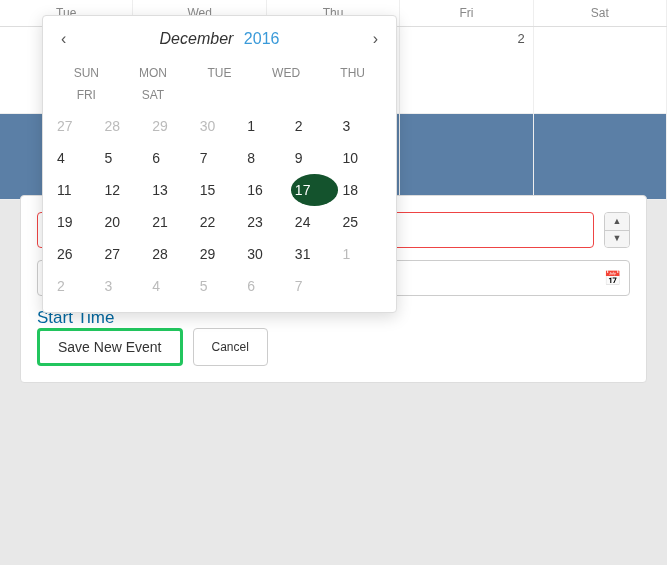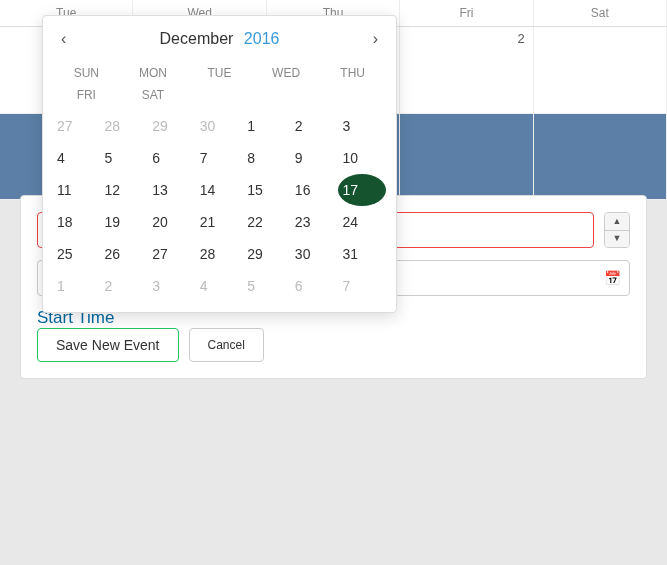--- a/index.html
+++ b/index.html
@@ -159,21 +159,21 @@
     }
 
     .btn-row {
       display: flex;
       gap: 10px;
     }
 
     .btn-save {
       padding: 8px 18px;
       background: #fff;
-      border: 1px solid #22c55e;
+      border: 3px solid #22c55e;
       border-radius: 4px;
       font-size: 14px;
       cursor: pointer;
       color: #333;
     }
 
     .btn-cancel {
       padding: 8px 18px;
       background: #fff;
       border: 1px solid #ccc;
@@ -210,20 +210,21 @@
       cursor: pointer;
       font-size: 16px;
       color: #555;
       padding: 4px 8px;
     }
 
     .dp-month {
       font-size: 16px;
       font-weight: 500;
       color: #333;
+      font-style: italic;
     }
 
     .dp-year {
       font-size: 16px;
       font-weight: 500;
       color: #3a9ad9;
       margin-left: 6px;
       text-align: right;
     }
 
@@ -354,21 +355,20 @@
       <div class="dp-day">4</div>
       <div class="dp-day">5</div>
       <div class="dp-day">6</div>
       <div class="dp-day">7</div>
       <div class="dp-day">8</div>
       <div class="dp-day">9</div>
       <div class="dp-day">10</div>
       <div class="dp-day">11</div>
       <div class="dp-day">12</div>
       <div class="dp-day">13</div>
-      <div class="dp-day">14</div>
       <div class="dp-day">15</div>
       <div class="dp-day">16</div>
       <div class="dp-day selected">17</div>
       <div class="dp-day">18</div>
       <div class="dp-day">19</div>
       <div class="dp-day">20</div>
       <div class="dp-day">21</div>
       <div class="dp-day">22</div>
       <div class="dp-day">23</div>
       <div class="dp-day">24</div>

